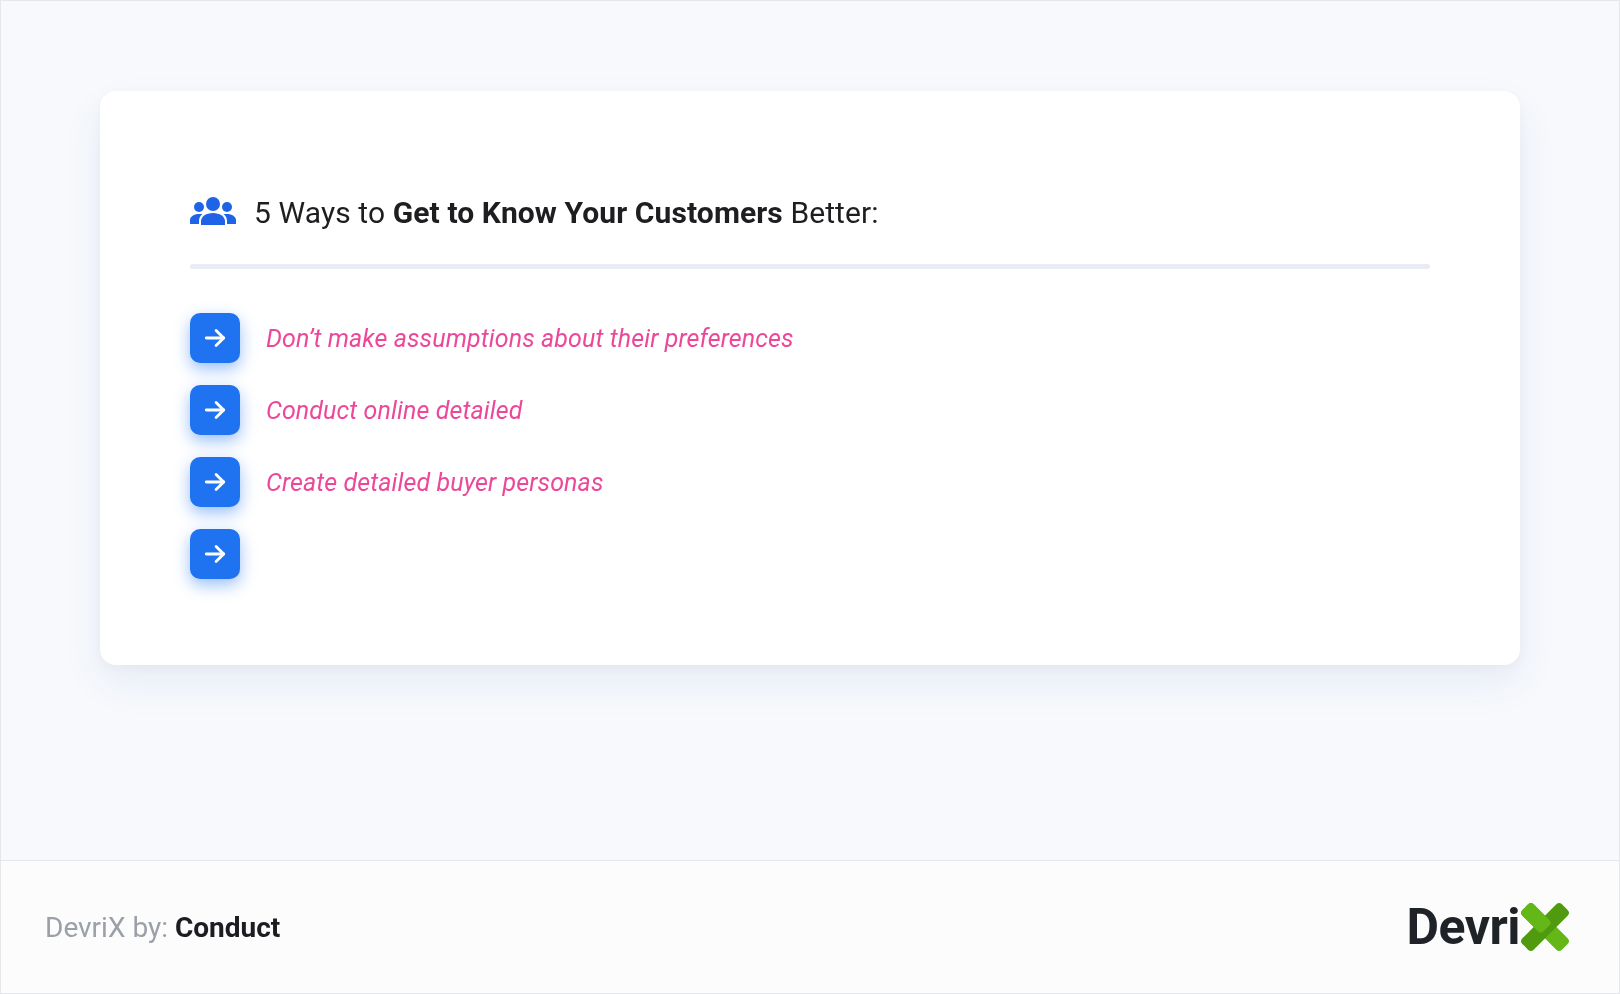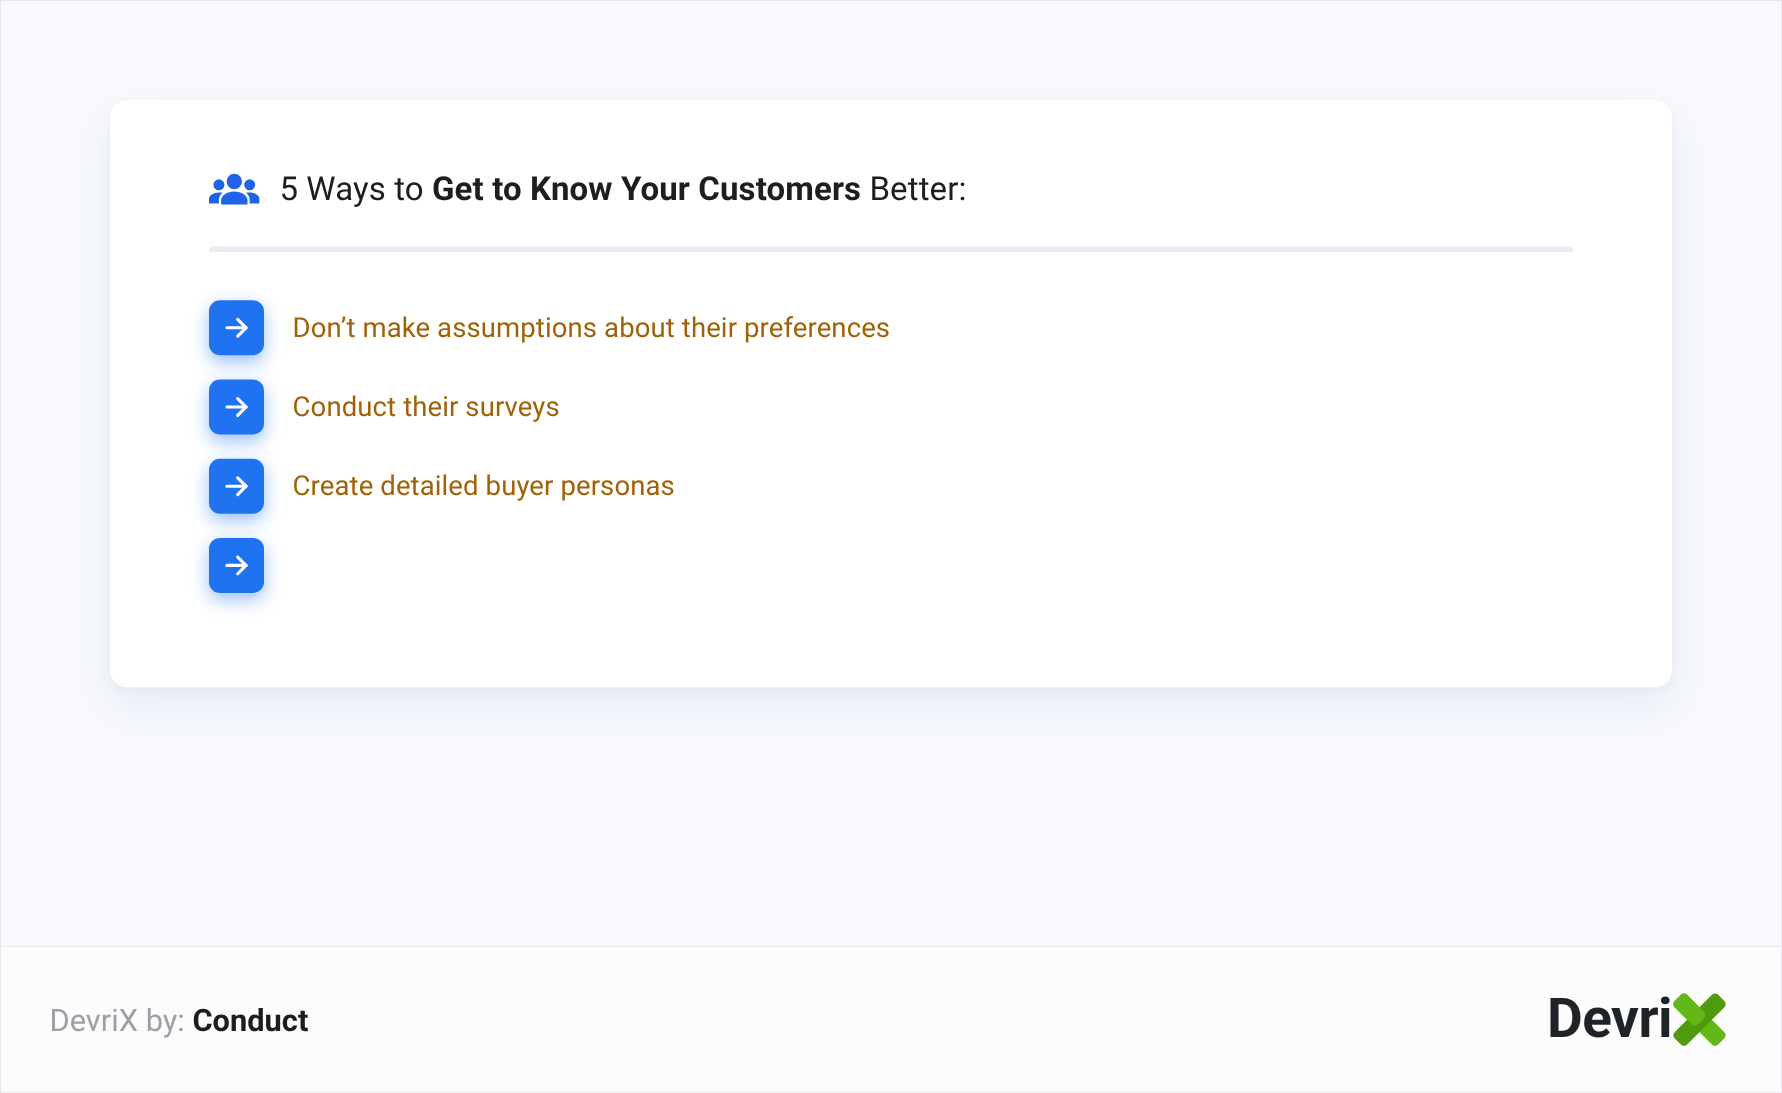--- a/index.html
+++ b/index.html
@@ -24,22 +24,23 @@
   }
   .card {
     width: 1420px;
     background: #ffffff;
     border-radius: 16px;
     box-shadow: 0 18px 40px rgba(30, 64, 175, 0.07), 0 4px 12px rgba(0,0,0,0.03);
     padding: 64px 90px 86px 90px;
   }
   .title-row {
     display: flex;
-    align-items: flex-end;
+    align-items: flex-start;
     gap: 18px;
+    margin-top: 40px;
   }
   .title-icon {
     width: 46px;
     height: 34px;
     flex: 0 0 auto;
     color: #1f63e6;
   }
   .title {
     font-size: 30px;
     font-weight: 400;
@@ -70,22 +71,23 @@
     background: #1f73f1;
     box-shadow: 0 6px 16px rgba(31, 115, 241, 0.45);
     display: flex;
     align-items: center;
     justify-content: center;
     flex: 0 0 auto;
   }
   .arrow-box svg { width: 26px; height: 26px; }
   .item-text {
     font-size: 25px;
-    color: #a16207;
+    color: #ec4899;
     letter-spacing: 0.1px;
+    font-style: italic;
   }
   .footer {
     height: 132px;
     background: #fcfcfc;
     display: flex;
     align-items: center;
     justify-content: space-between;
     padding: 0 44px;
   }
   .credit {
@@ -147,21 +149,21 @@
         </span>
         <span class="item-text">Don’t make assumptions about their preferences</span>
       </div>
       <div class="item">
         <span class="arrow-box">
           <svg viewBox="0 0 24 24" fill="none" stroke="#ffffff" stroke-width="2.6" stroke-linecap="round" stroke-linejoin="round">
               <line x1="4" y1="12" x2="20" y2="12"></line>
               <polyline points="13 5 20 12 13 19"></polyline>
             </svg>
         </span>
-        <span class="item-text">Conduct their surveys</span>
+        <span class="item-text">Conduct online detailed</span>
       </div>
       <div class="item">
         <span class="arrow-box">
           <svg viewBox="0 0 24 24" fill="none" stroke="#ffffff" stroke-width="2.6" stroke-linecap="round" stroke-linejoin="round">
               <line x1="4" y1="12" x2="20" y2="12"></line>
               <polyline points="13 5 20 12 13 19"></polyline>
             </svg>
         </span>
         <span class="item-text">Create detailed buyer personas</span>
       </div>

